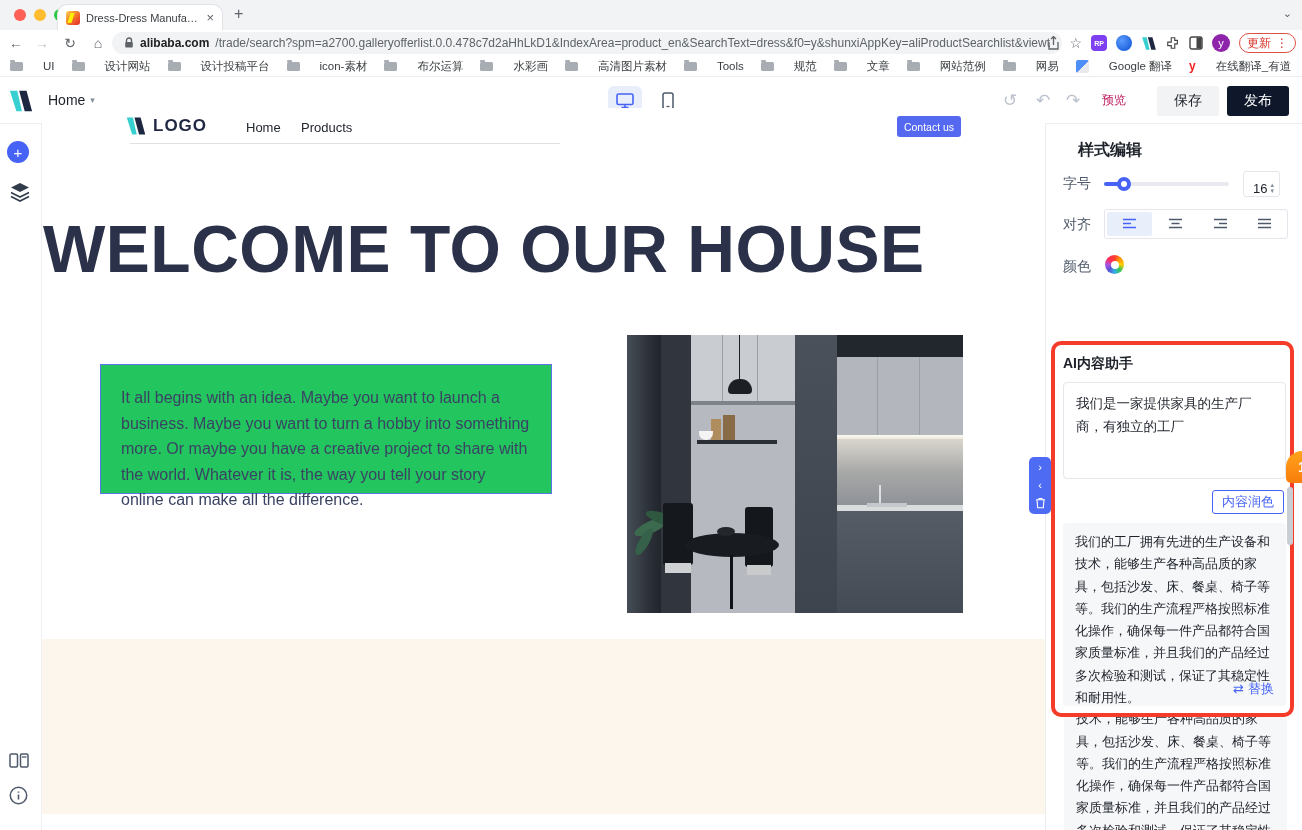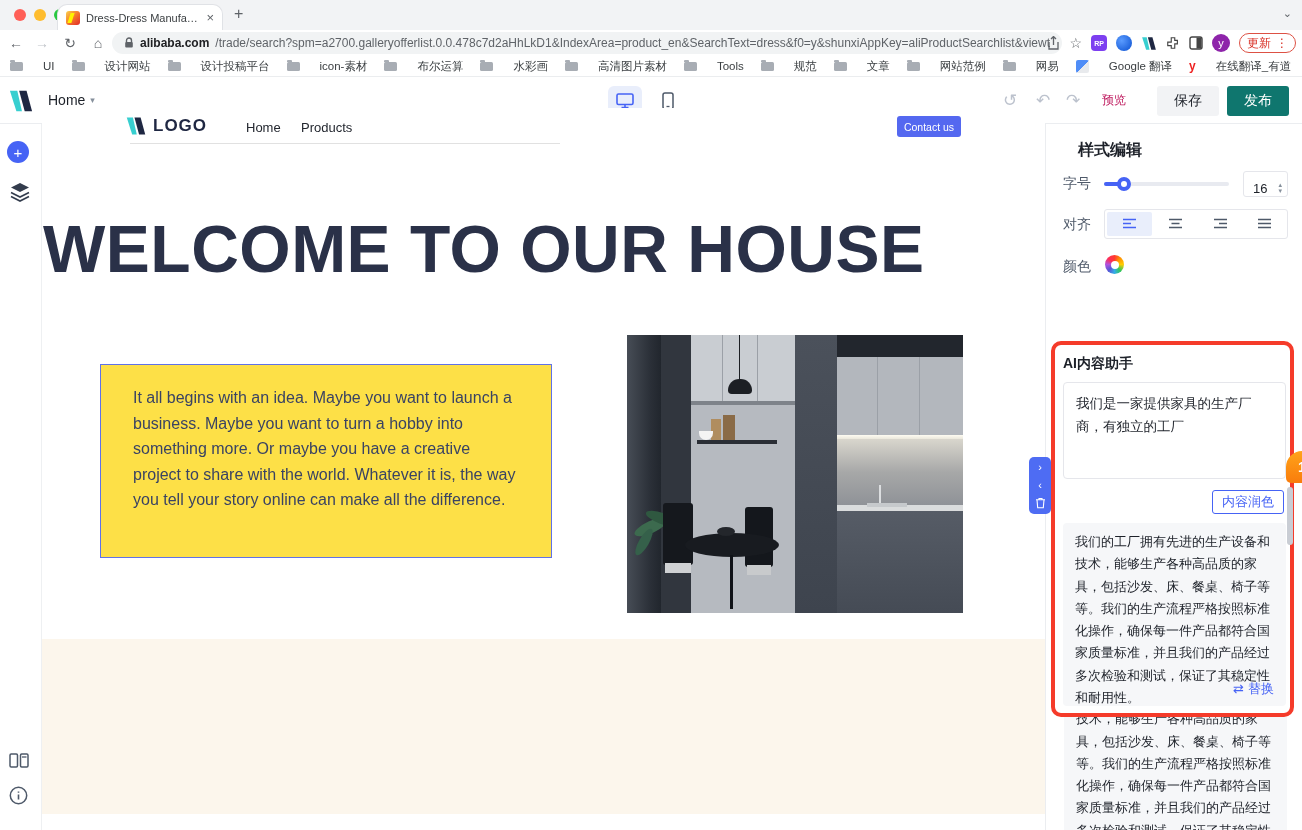--- a/index.html
+++ b/index.html
@@ -63,42 +63,42 @@
   .page-select { position:absolute; left:48px; top:14px; display:flex; align-items:center; gap:5px;
                  font-size:14px; color:#1d2129; }
   .page-caret { font-size:9px; color:#86909c; }
   .device-desktop { position:absolute; left:608px; top:8px; width:34px; height:30px; background:#e9eefb;
                     border-radius:6px; display:flex; align-items:center; justify-content:center; }
   .device-mobile { position:absolute; left:662px; top:14px; }
   .hist { position:absolute; top:12px; font-size:17px; color:#bcc2cd; }
   .preview-link { position:absolute; left:1102px; top:14px; font-size:12px; color:#be185d; }
   .save-btn { position:absolute; left:1157px; top:8px; width:62px; height:30px; background:#f2f3f5;
               border-radius:3px; font-size:14px; color:#1d2129; display:flex; align-items:center; justify-content:center; }
-  .publish-btn { position:absolute; left:1227px; top:8px; width:62px; height:30px; background:#0f766e;
+  .publish-btn { position:absolute; left:1227px; top:8px; width:62px; height:30px; background:#0f172a;
               border-radius:3px; font-size:14px; color:#fff; display:flex; align-items:center; justify-content:center; }
 
   
   .rail { position:absolute; left:0; top:124px; width:42px; height:706px; background:#fff;
           border-right:1px solid #eef0f2; }
   .rail-plus { position:absolute; left:7px; top:17px; width:22px; height:22px; border-radius:50%;
                background:#4663f5; color:#fff; font-size:15px; display:flex; align-items:center; justify-content:center; }
   .rail-ico { position:absolute; left:9px; }
 
   
   .canvas { position:absolute; left:42px; top:108px; width:1003px; height:706px; background:#fff; overflow:hidden; }
   .site-logo { position:absolute; left:83px; top:8px; display:flex; align-items:center; gap:6px; }
   .site-logo-text { font-size:17px; font-weight:800; letter-spacing:1px; color:#1f2742; }
   .site-nav-link { position:absolute; top:12px; font-size:13px; color:#23272f; }
   .contact-btn { position:absolute; left:855px; top:8px; width:64px; height:21px; background:#5468f0;
                  border-radius:3px; color:#fff; font-size:10.5px; display:flex; align-items:center; justify-content:center; }
   .nav-underline { position:absolute; left:88px; top:35px; width:430px; height:1px; background:#e1e1e1; }
   .hero-heading { position:absolute; left:1px; top:103px; font-size:66px; font-weight:800;
                   letter-spacing:0.5px; color:#2a3148; white-space:nowrap; }
-  .intro-box { position:absolute; left:58px; top:256px; width:452px; height:194px; background:#fde047;
-               border:1px solid #6072e8; padding:20px 32px; font-size:16px; line-height:25.5px; color:#3a4363; }
+  .intro-box { position:absolute; left:58px; top:256px; width:452px; height:130px; background:#22c55e;
+               border:1px solid #6072e8; padding:20px 20px; font-size:16px; line-height:25.5px; color:#3a4363; }
   .cream { position:absolute; left:0; top:531px; width:100%; height:175px; background:#fcf6ec; }
 
   
   .photo { position:absolute; left:585px; top:227px; width:336px; height:278px; background:#9aa1a9; overflow:hidden; }
   .photo div { position:absolute; }
   .p-curtain { left:0; top:0; width:34px; height:278px; background:linear-gradient(90deg,#474d56,#2a2f37 70%,#21262d); }
   .p-darkwall { left:34px; top:0; width:30px; height:278px; background:#31363e; }
   .p-wall { left:64px; top:0; width:104px; height:278px; background:#b6bac0; }
   .p-cubby { left:64px; top:0; width:104px; height:70px; background:#c9cdd2; border-bottom:4px solid #7e838a;
              background-image:linear-gradient(90deg,transparent 31px,#9ba0a7 31px,#9ba0a7 32px,transparent 32px,transparent 66px,#9ba0a7 66px,#9ba0a7 67px,transparent 67px); }
@@ -131,21 +131,21 @@
 
   
   .panel { position:absolute; left:1045px; top:124px; width:257px; height:706px; background:#fff;
            border-left:1px solid #ebedf0; overflow:hidden; }
   .panel-title { position:absolute; left:32px; top:16px; font-size:16px; font-weight:700; color:#1d2129; }
   .row-label { position:absolute; left:17px; font-size:14px; color:#4e5969; }
   .slider-track { position:absolute; left:58px; top:58px; width:125px; height:4px; background:#e8eaf0; border-radius:2px; }
   .slider-fill { position:absolute; left:0; top:0; width:20px; height:4px; background:#4663f5; border-radius:2px; }
   .slider-thumb { position:absolute; left:13px; top:-5px; width:14px; height:14px; border-radius:50%;
                   background:#fff; border:4px solid #4663f5; }
-  .fs-value { position:absolute; left:197px; top:47px; width:45px; height:26px; border:1px solid #e5e6eb;
+  .fs-value { position:absolute; left:197px; top:47px; width:37px; height:26px; border:1px solid #e5e6eb;
               border-radius:3px; display:flex; align-items:center; padding:8px 5px 0 9px; font-size:13px; color:#1d2129; }
   .stepper { margin-left:auto; display:flex; flex-direction:column; font-size:7px; line-height:6px; color:#86909c; }
   .align-group { position:absolute; left:58px; top:85px; width:184px; height:30px; border:1px solid #e5e6eb;
                  border-radius:3px; display:flex; }
   .align-cell { flex:1; display:flex; align-items:center; justify-content:center; }
   .align-cell.active { background:#e9eefb; border-radius:2px; margin:2px; }
   .color-wheel { position:absolute; left:59px; top:131px; width:19px; height:19px; border-radius:50%;
                  background:conic-gradient(#ff3b30,#ff9500,#ffcc00,#34c759,#32ade6,#5856d6,#af52de,#ff2d55,#ff3b30); }
   .color-wheel::after { content:""; position:absolute; left:5.5px; top:5.5px; width:8px; height:8px;
                  border-radius:50%; background:#fff; }

